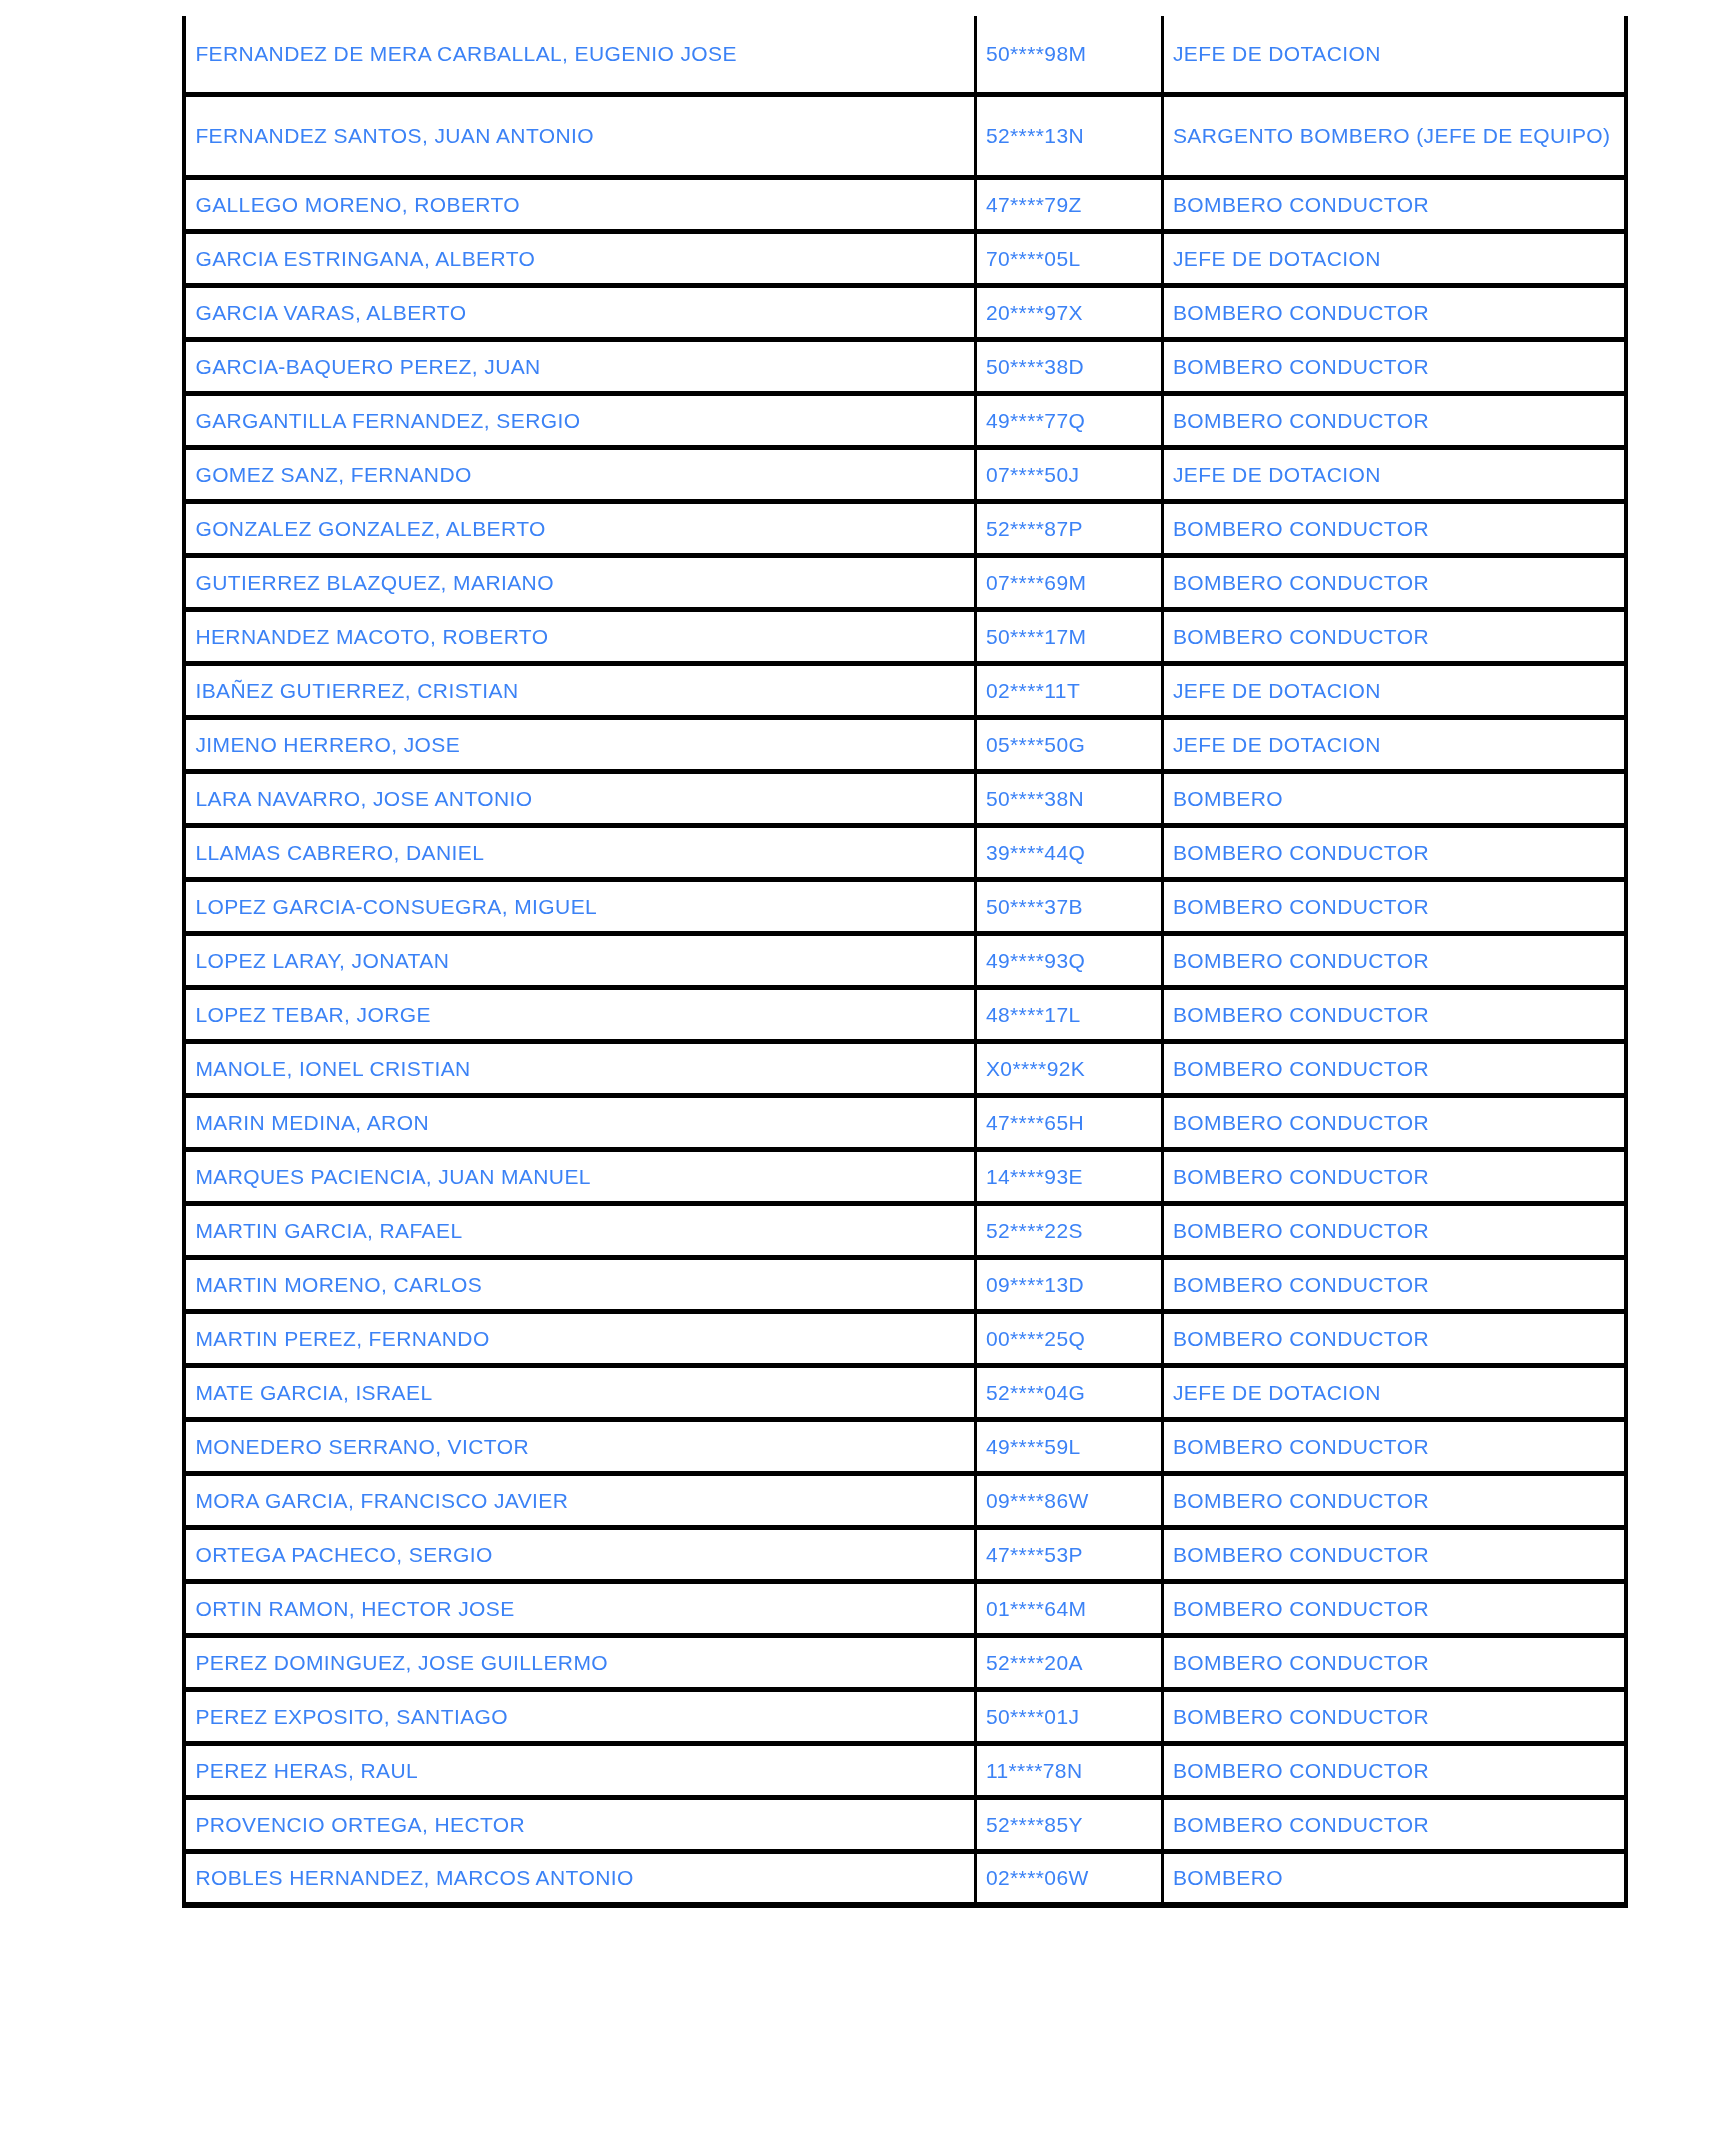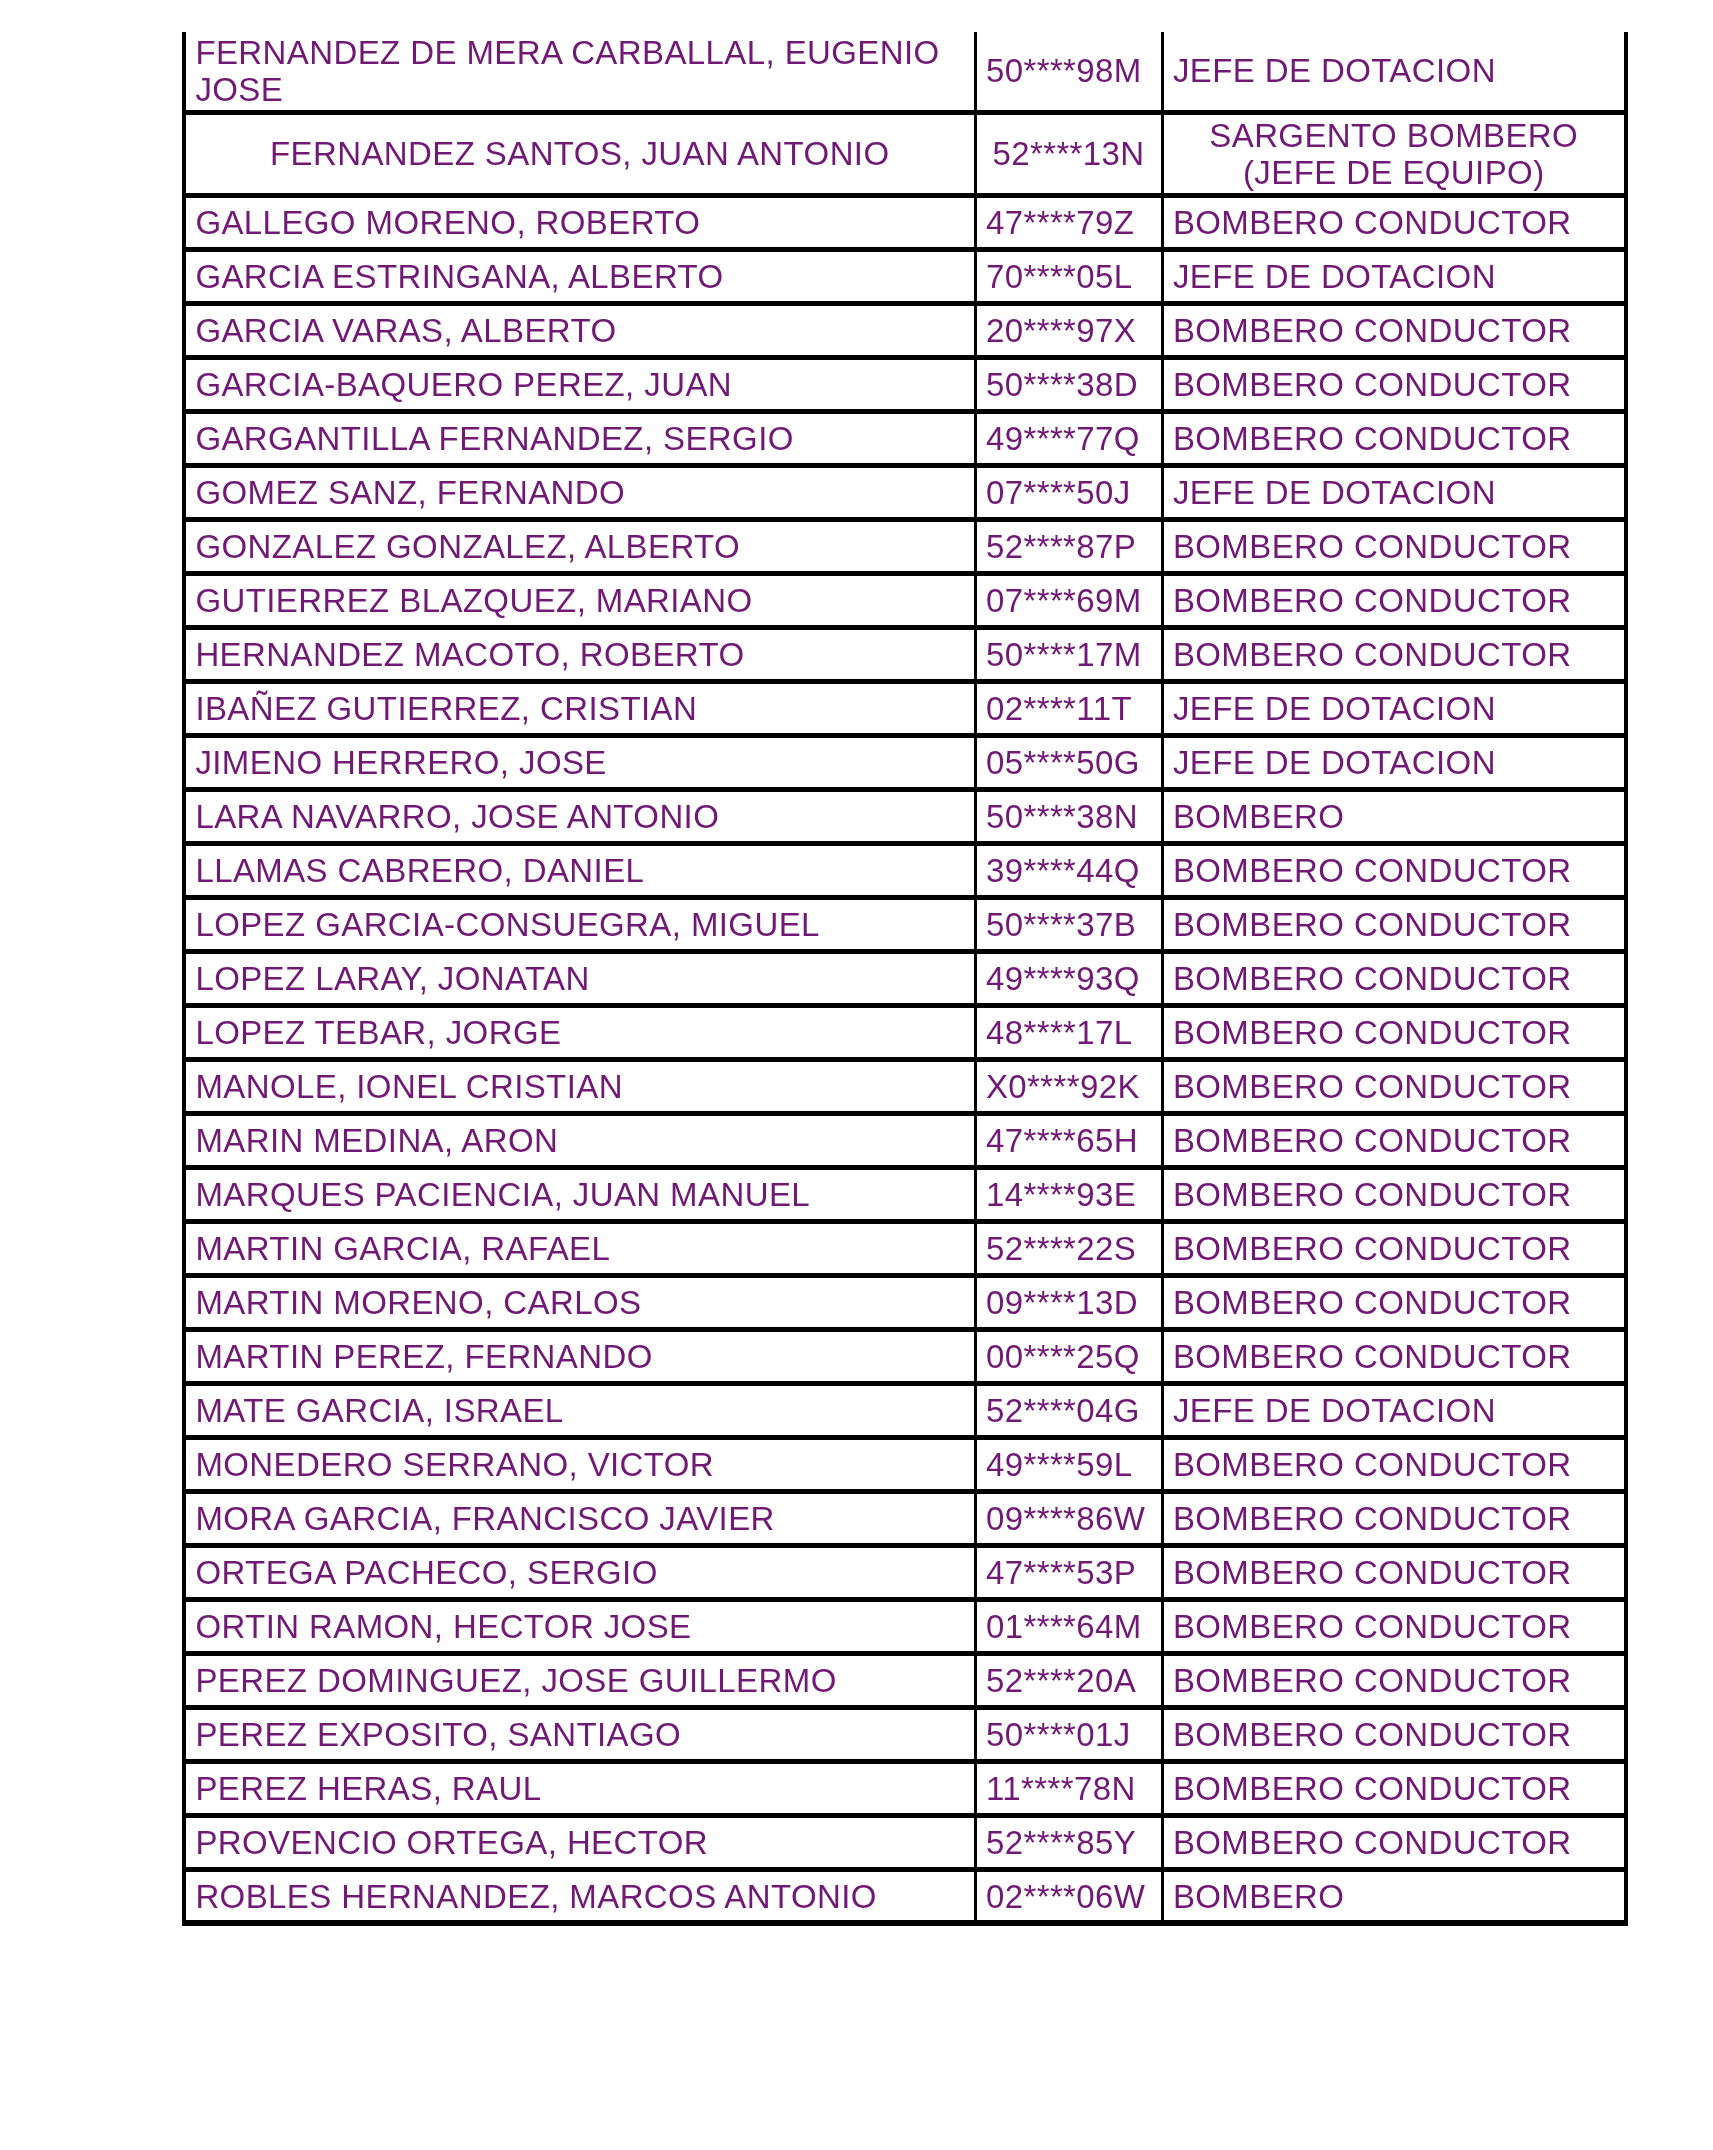--- a/index.html
+++ b/index.html
@@ -17,45 +17,44 @@
   .table-wrap {
     position: absolute;
     left: 182px;
     top: 16px;
     width: 1443px;
   }
   table.roster {
     border-collapse: collapse;
     table-layout: fixed;
     width: 1443px;
-    font-size: 33px;
+    font-size: 21px;
     line-height: 37px;
     letter-spacing: 0.4px;
-    color: #701a75;
+    color: #3b82f6;
     border-left: 4.7px solid #000;
     border-right: 4.7px solid #000;
     border-bottom: 6.6px solid #000;
     border-top: none;
-    margin-top: 16px;
   }
   col.c-name { width: 791px; }
   col.c-id   { width: 187px; }
   col.c-pos  { width: 464px; }
   td {
     border-top: 5.6px solid #000;
     border-left: 3.8px solid #000;
     padding: 1.9px 9.4px 1.9px 9.4px;
     vertical-align: middle;
     overflow: hidden;
     white-space: normal;
   }
   td:first-child { border-left: none; }
   tr { height: 54px; }
   tr.tall-a { height: 78px; }
-  tr.tall-b { height: 83px; text-align: center; }
+  tr.tall-b { height: 83px; }
   tr:first-child td { border-top: none; }
 </style>
 </head>
 <body>
 
 <div class="table-wrap">
   <table class="roster">
     <colgroup>
       <col class="c-name">
       <col class="c-id">

